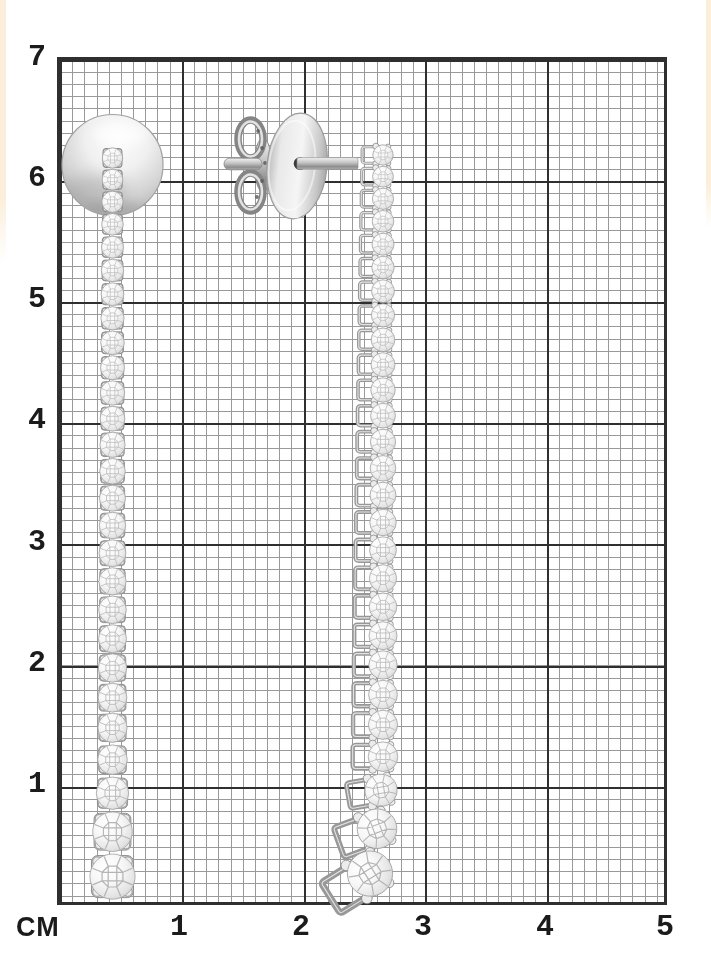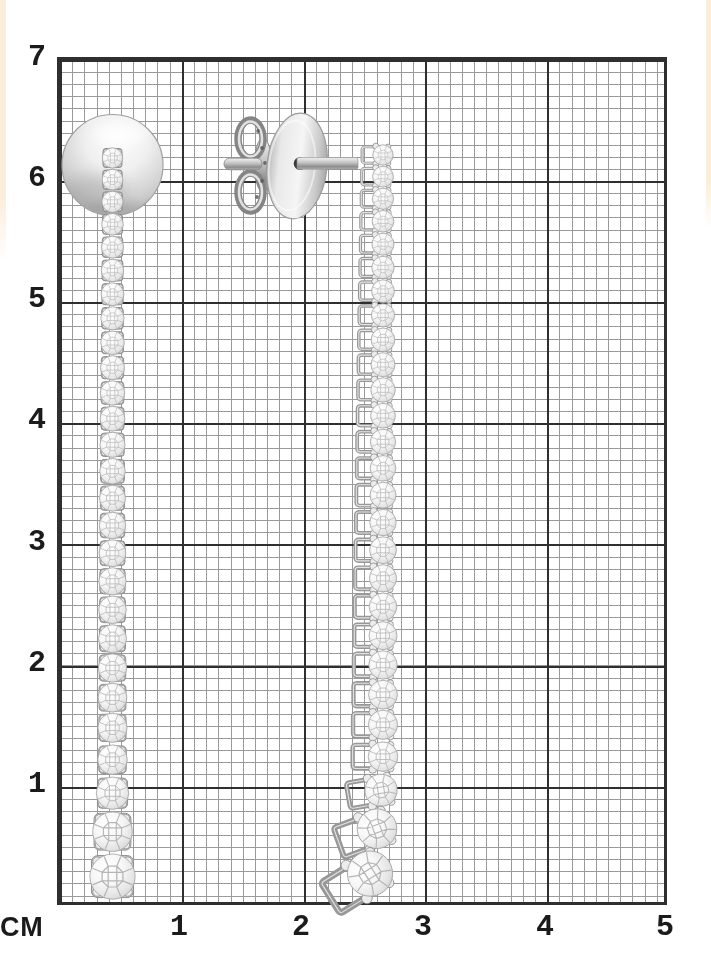--- a/index.html
+++ b/index.html
@@ -14,21 +14,21 @@
         background-image:
           repeating-linear-gradient(to right, var(--grid-major) 0 2px, transparent 2px 121.8px),
           repeating-linear-gradient(to bottom, var(--grid-major) 0 2px, transparent 2px 121.1px),
           repeating-linear-gradient(to right, var(--grid-minor) 0 1px, transparent 1px 12.18px),
           repeating-linear-gradient(to bottom, var(--grid-minor) 0 1px, transparent 1px 12.11px);
   }
   .axis-label{position:absolute;font:700 30px "Liberation Mono",monospace;color:var(--label);
               line-height:1;}
   .axis-label.v{left:0;width:46px;text-align:right;transform:translateY(-50%);}
   .axis-label.h{transform:translate(-50%,-50%);}
-  .unit-label{position:absolute;left:0;top:927px;transform:translateY(-50%);
+  .unit-label{position:absolute;left:16px;top:927px;transform:translateY(-50%);
               font:700 27px "Liberation Sans",sans-serif;color:var(--label);letter-spacing:1px;}
   .edge-tint{position:absolute;pointer-events:none;}
   .edge-tint.left{left:0;top:0;width:6px;height:262px;
        background:linear-gradient(to bottom,var(--tint) 0 75%,rgba(251,238,218,0));}
   .edge-tint.right{right:0;top:0;width:5px;height:228px;
        background:linear-gradient(to bottom,var(--tint) 0 80%,rgba(251,238,218,0));}
   svg.art{position:absolute;left:0;top:0;pointer-events:none;}
 </style>
 </head>
 <body>

